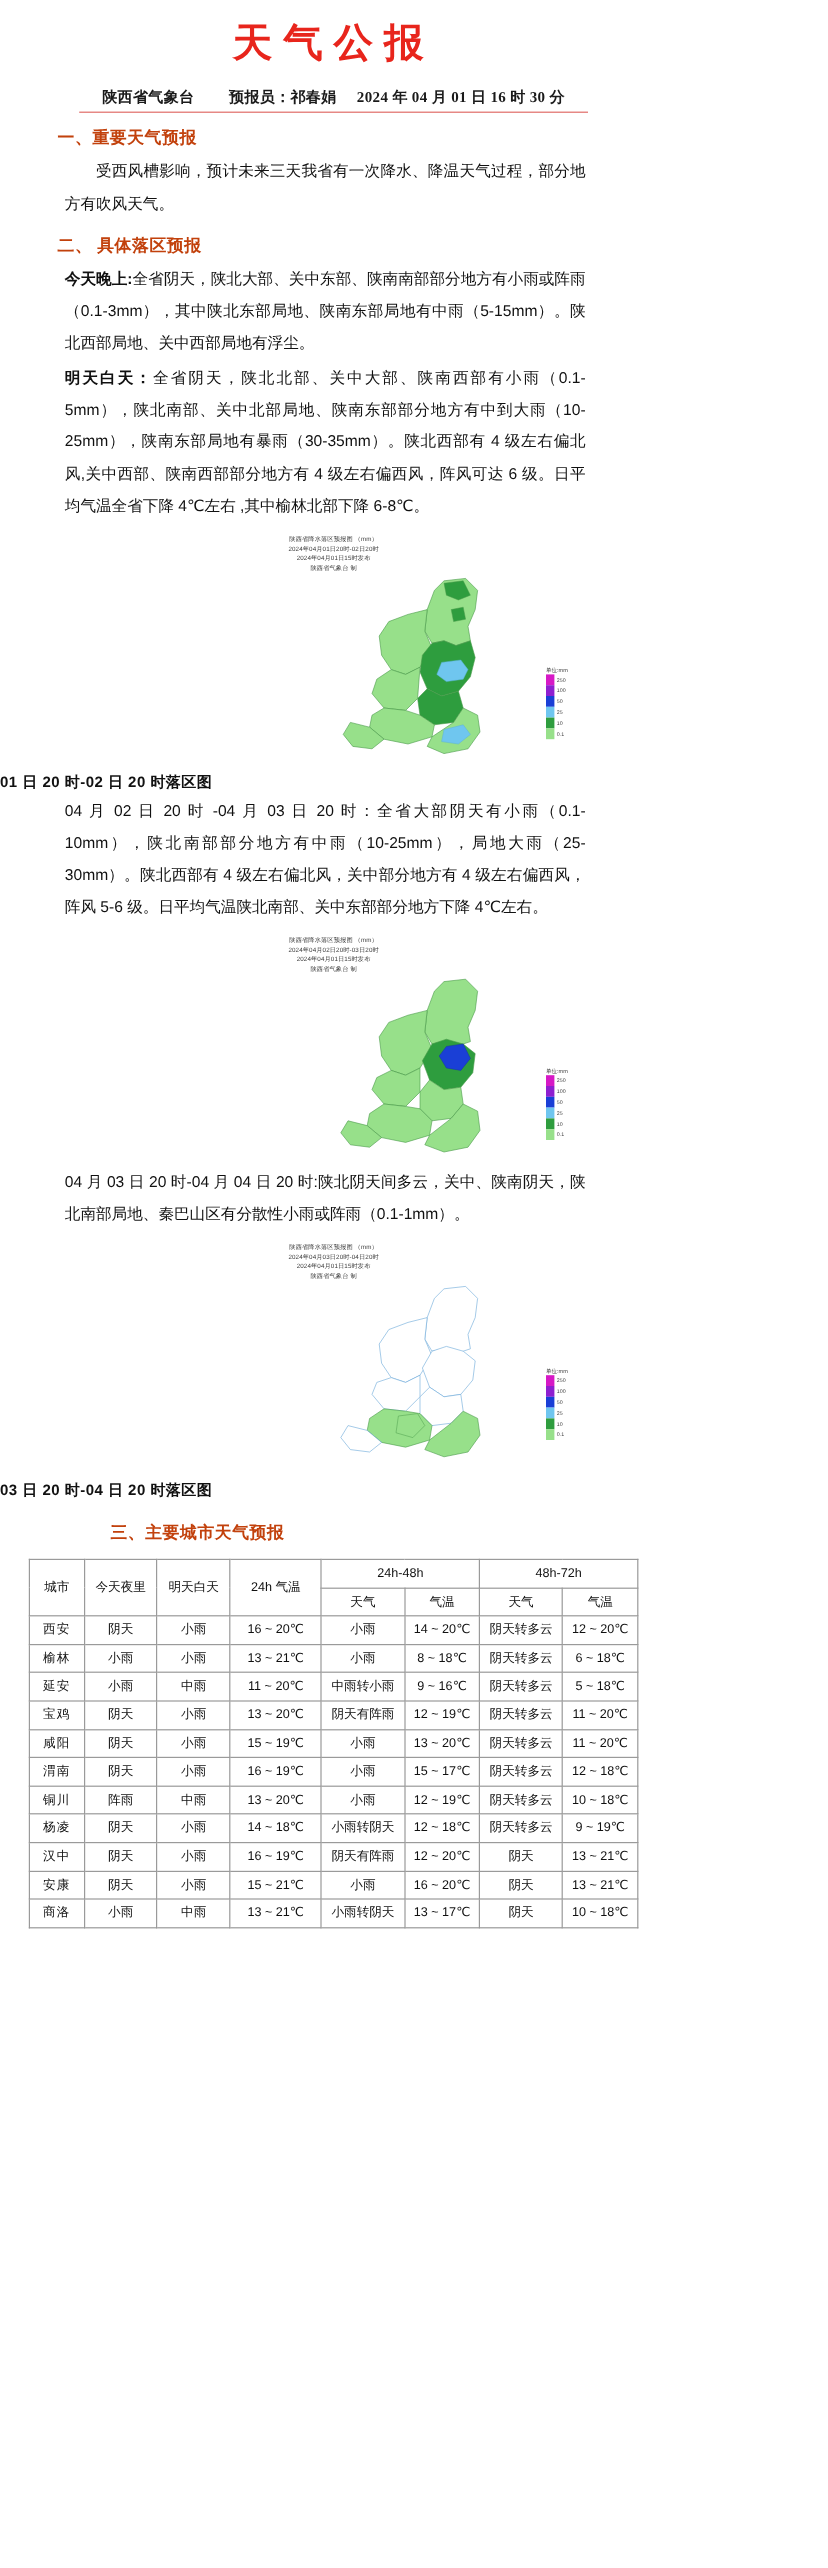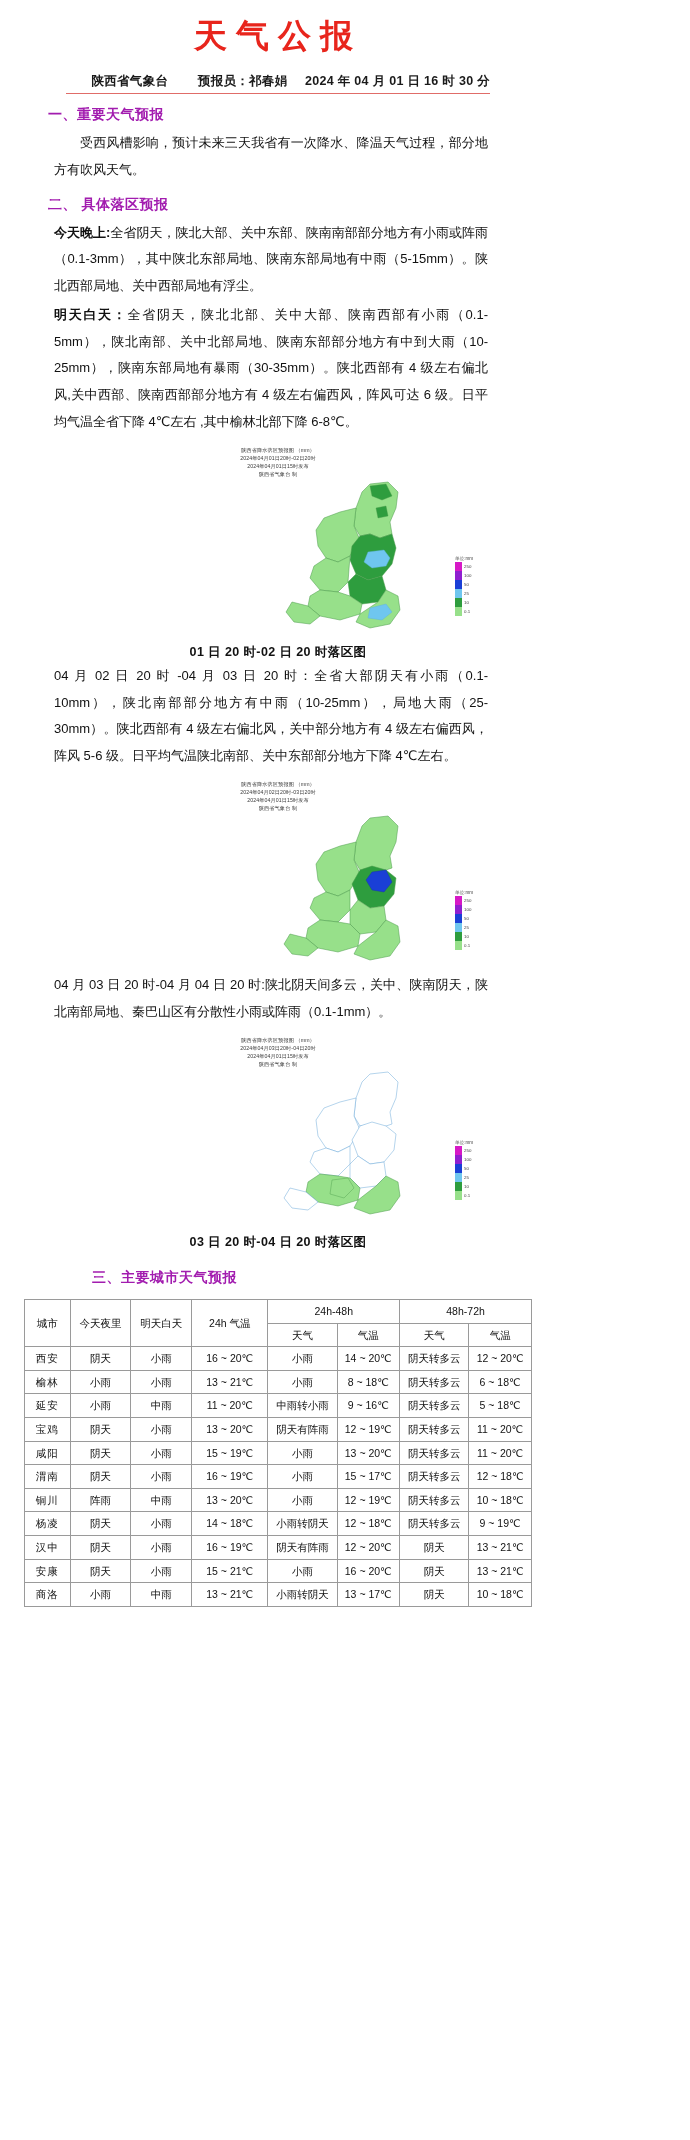--- a/index.html
+++ b/index.html
@@ -24,33 +24,35 @@
     font-family:"DejaVu Sans","Liberation Sans",sans-serif;
   }
   .byline-wrap { padding:4px 66px 0 66px; }
   .byline {
     border-bottom:1.5px solid #e06c68;
     padding-bottom:3px;
     font-size:12.5px;
     font-weight:bold;
     color:#1a1a1a;
     white-space:nowrap;
-    text-align:right;
+    text-align:center;
     letter-spacing:.3px;
+    font-family:Liberation Serif, serif;
   }
   .byline .sp { display:inline-block; width:22px; }
 
   
   .sec-head {
     font-size:14px;
     font-weight:bold;
-    color:#a21caf;
+    color:#c2410c;
     margin:12px 0 6px 0;
     padding-left:48px;
     letter-spacing:.5px;
+    font-family:Liberation Serif, serif;
   }
   .para {
     font-size:13px;
     line-height:2.06;
     text-align:justify;
     text-justify:inter-ideograph;
     padding:0 54px 0 54px;
     margin:0 14px 2px 0;
     color:#111;
   }
@@ -70,21 +72,21 @@
   .map-svg { display:block; margin:0 auto; }
   .legend {
     position:absolute;
     width:32px;
   }
   .legend-cap { font-size:4.6px; color:#444; text-align:left; margin-bottom:1px; }
   .legend-row { display:flex; align-items:center; height:9px; }
   .legend-sw { width:7px; height:9px; }
   .legend-lb { font-size:4.4px; color:#444; margin-left:2px; }
   .map-caption {
-    text-align:center;
+    text-align:left;
     font-size:12.5px;
     font-weight:bold;
     color:#111;
     padding:6px 0 2px 0;
     letter-spacing:.4px;
   }
 
   
   .tbl-wrap { padding:6px 24px 0 24px; }
   table.fc {

